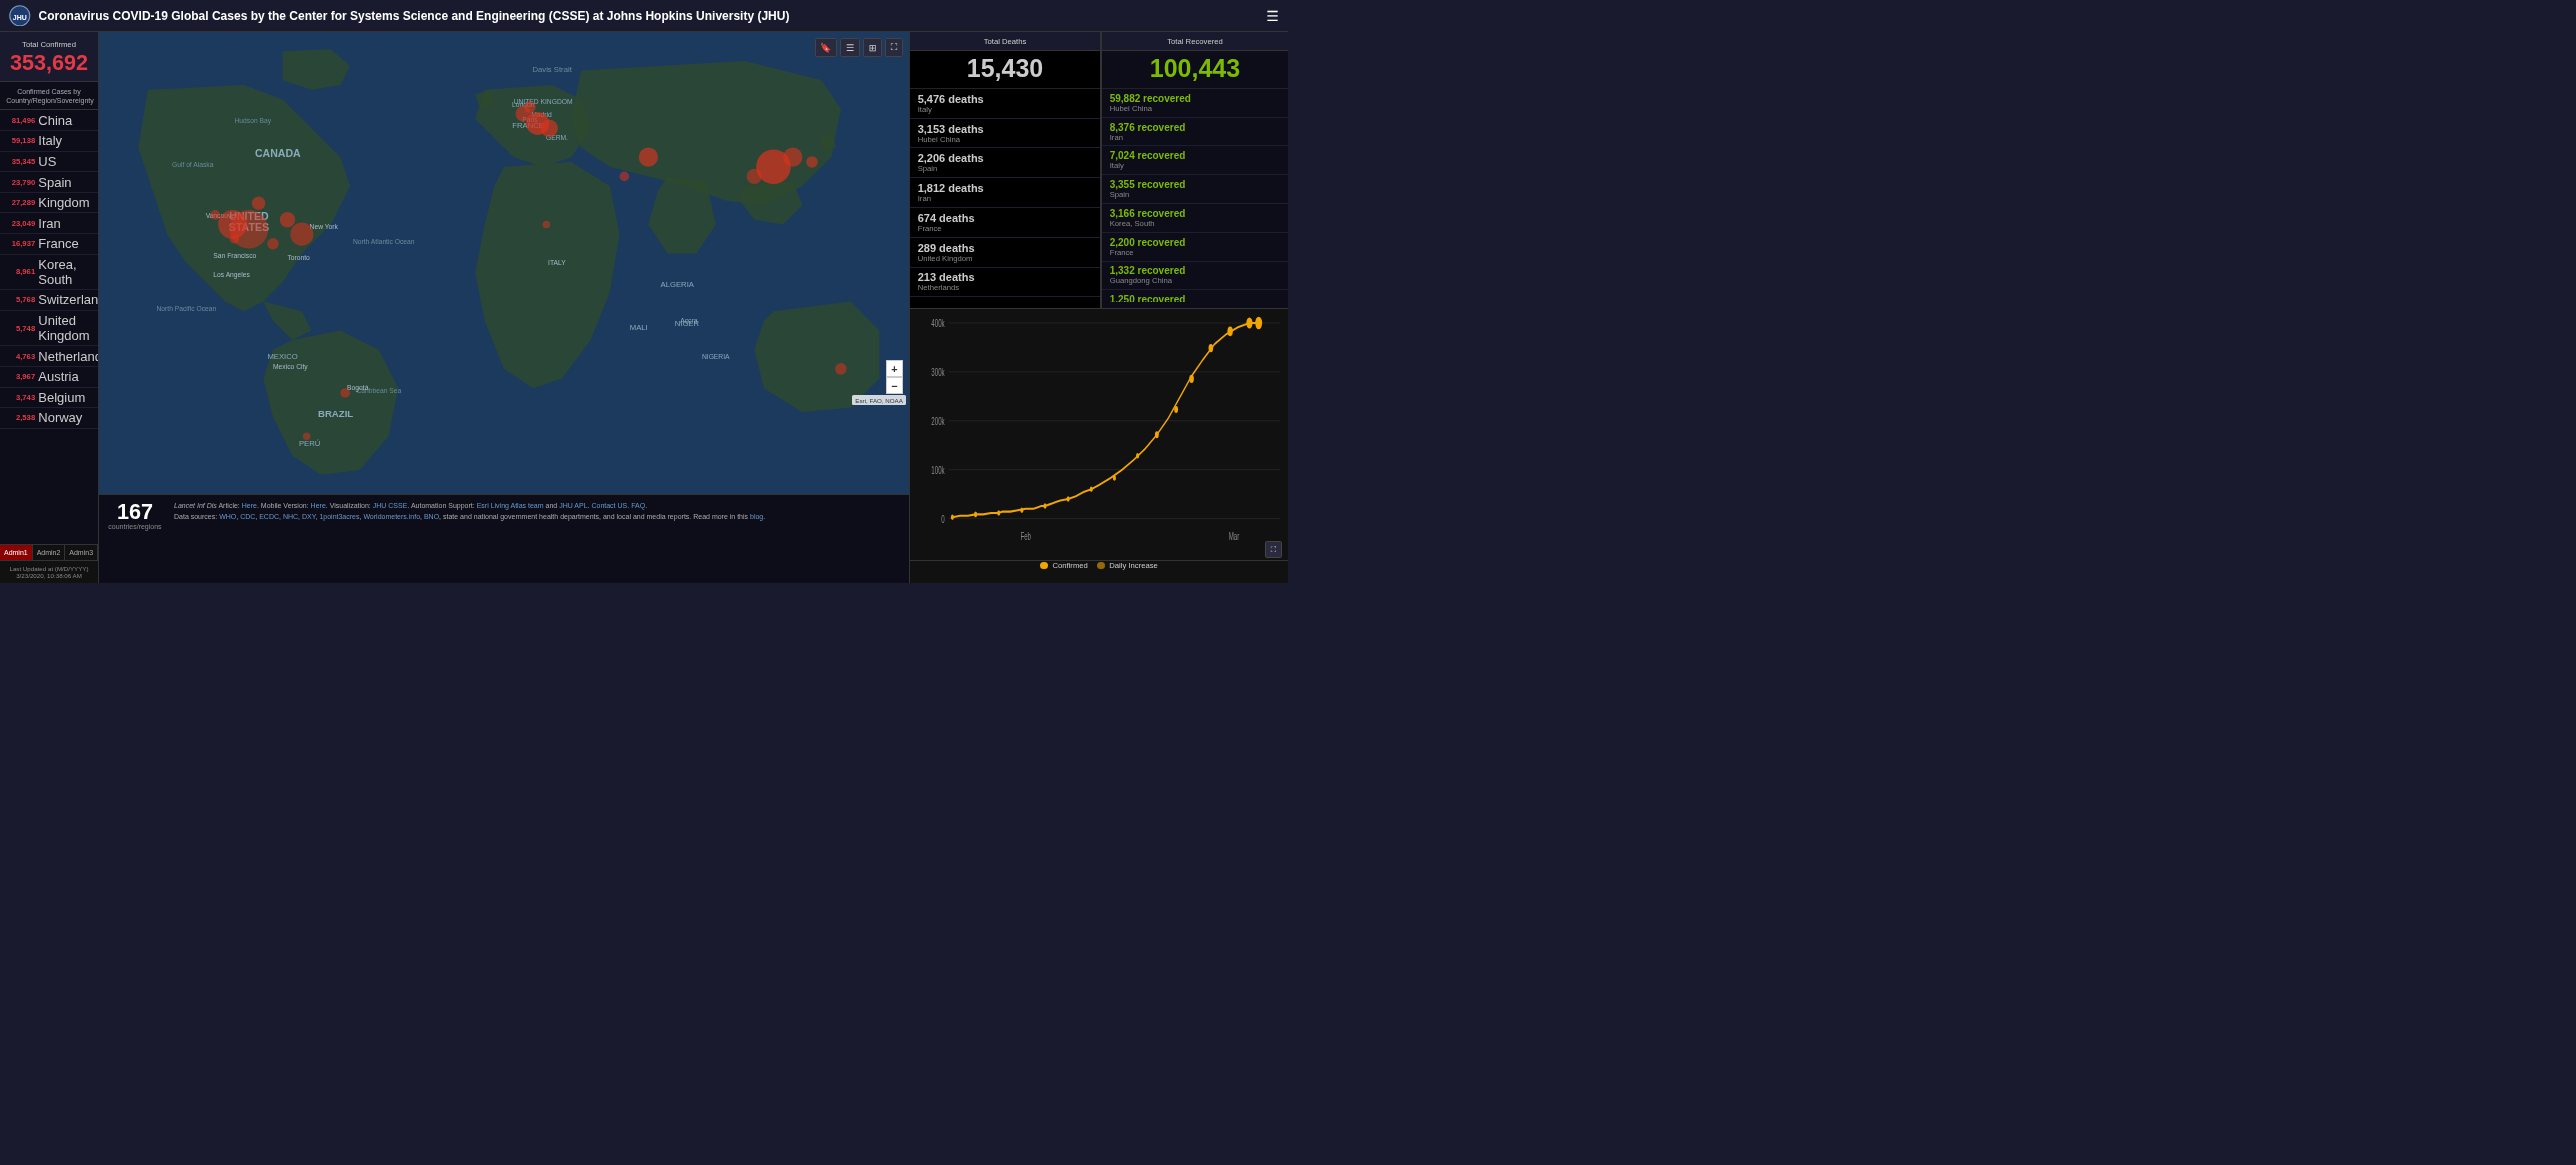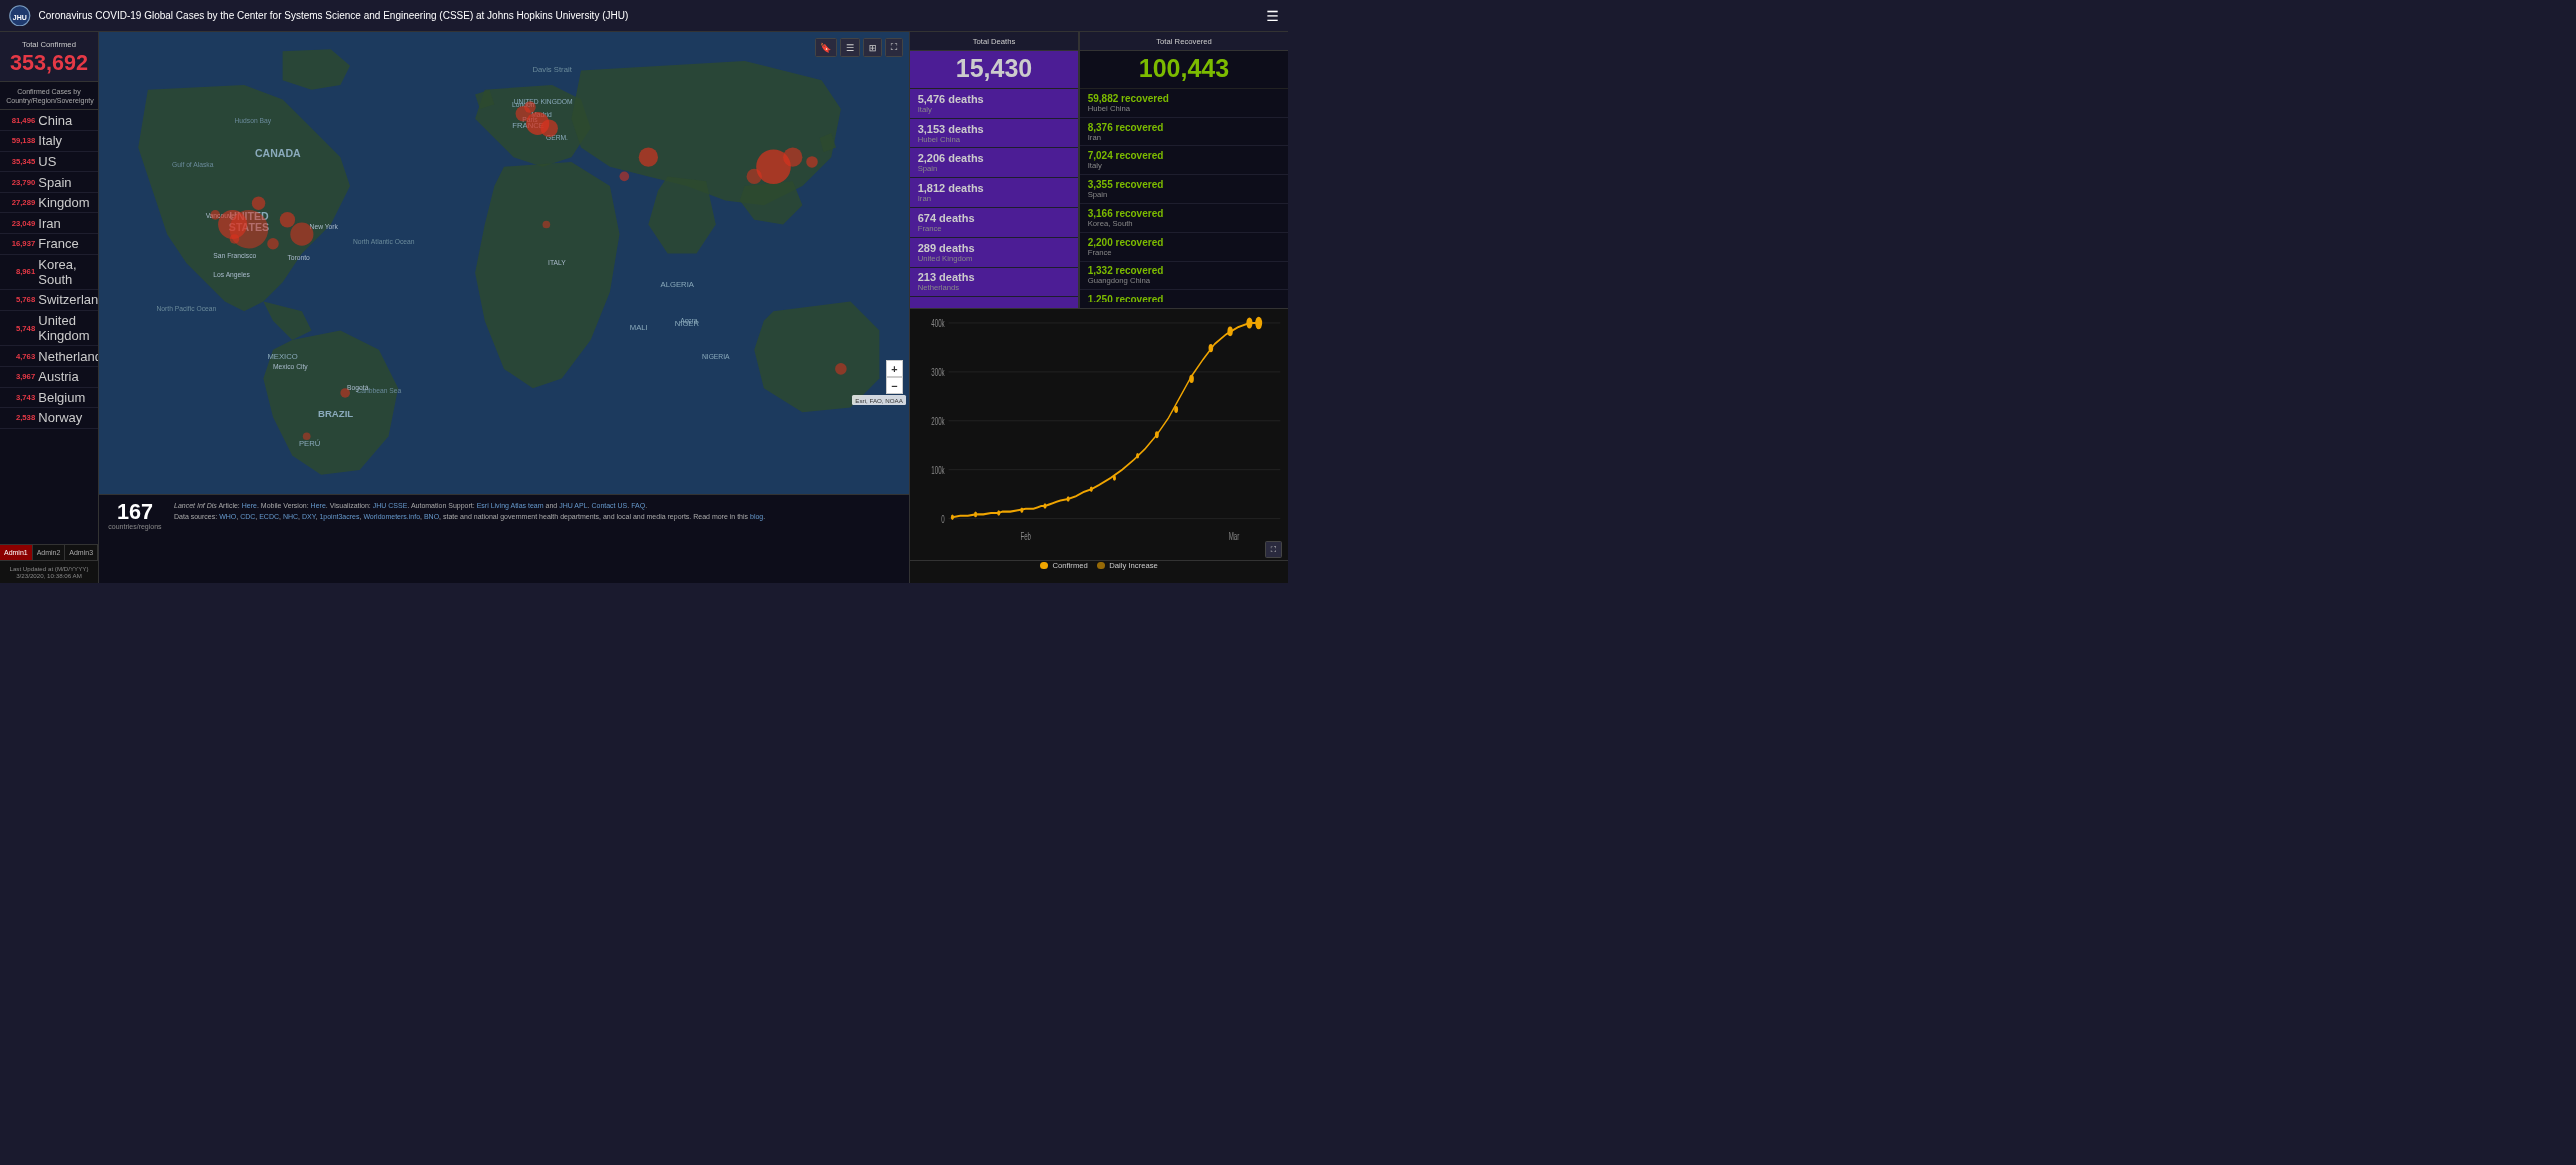--- a/index.html
+++ b/index.html
@@ -24,22 +24,22 @@
       position: relative;
     }
     #header .jhu-logo {
       width: 21.6px;
       height: 21.6px;
       margin-right: 7.7px;
       flex-shrink: 0;
     }
     #header .title-text {
       color: #fff;
-      font-size: 10px;
-      font-weight: normal;
+      font-size: 12px;
+      font-weight: bold;
     }
     #header .hamburger {
       position: absolute;
       right: 9.3px;
       top: 50%;
       transform: translateY(-50%);
       cursor: pointer;
       font-size: 14px;
     }
 
@@ -278,22 +278,22 @@
       flex-shrink: 0;
     }
 
     #deaths-recovered {
       display: flex;
       height: 50%;
     }
 
     
     #deaths-panel {
-      width: 170px;
-      background: #4c1d95;
+      width: 192px;
+      background: #000000;
       border-left: 0.8px solid #333;
       border-right: 0.8px solid #333;
       overflow: hidden;
       flex-shrink: 0;
     }
     #deaths-panel .panel-header {
       background: #1a1a2e;
       padding: 4.6px 7.7px;
       text-align: center;
       font-size: 7.7px;

